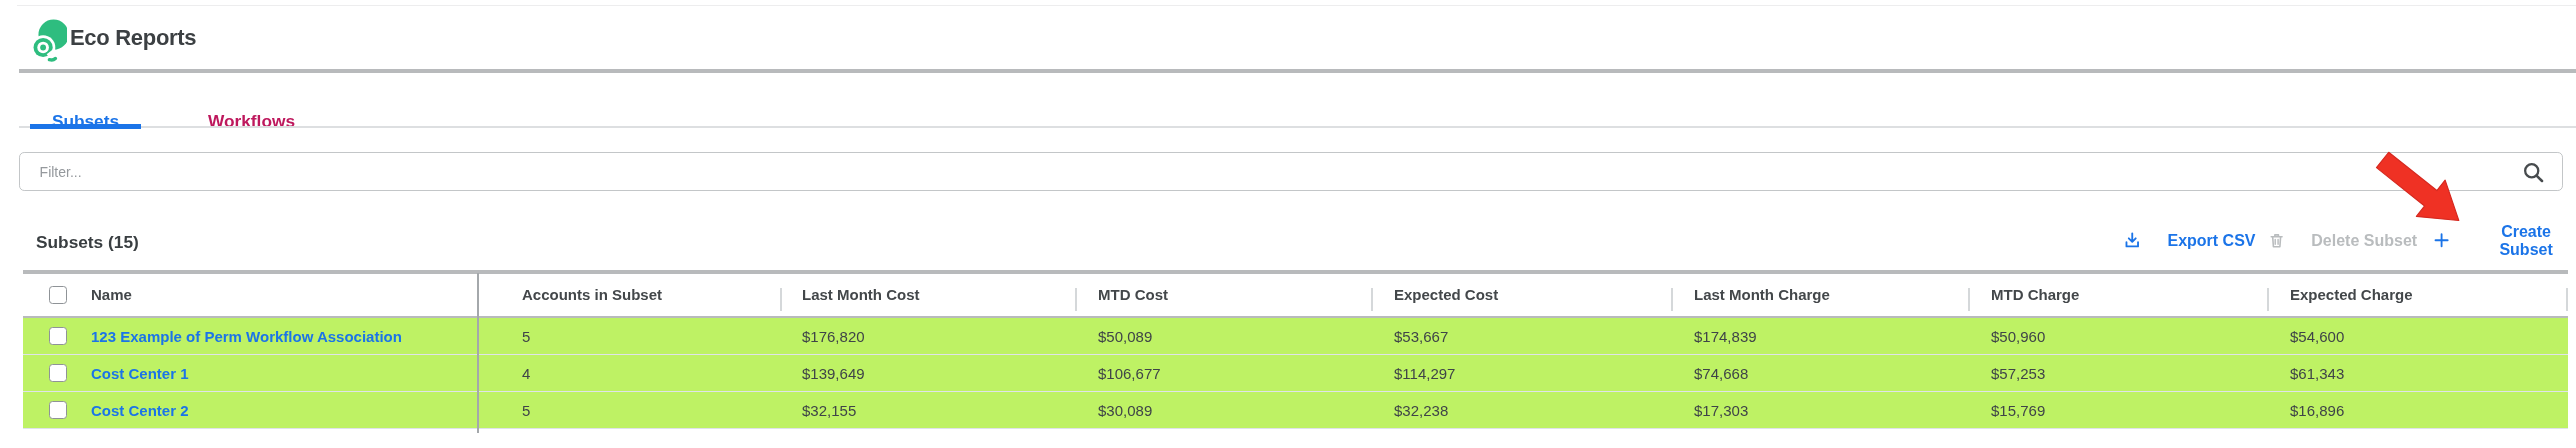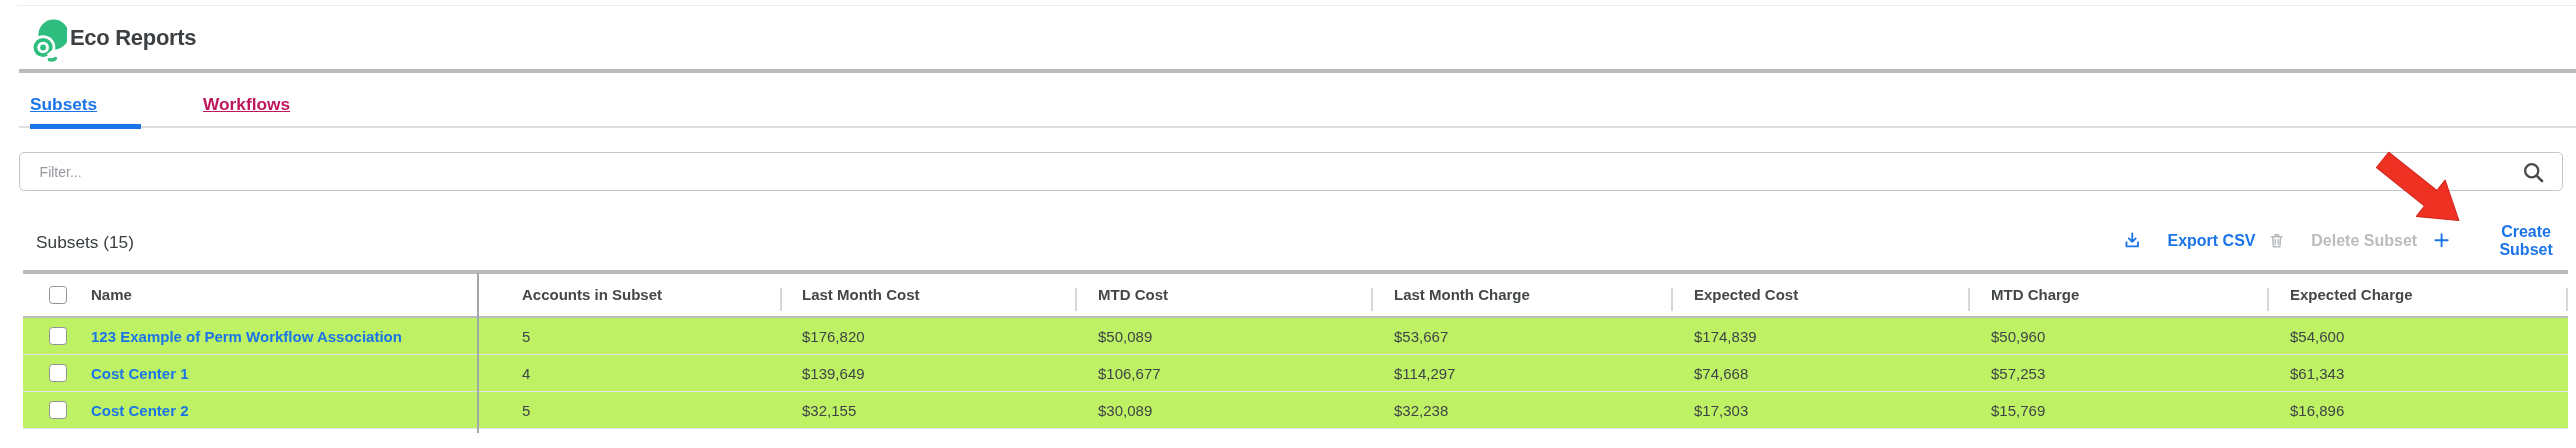--- a/index.html
+++ b/index.html
@@ -10,34 +10,34 @@
 
   .top-hairline { position:absolute; left:17.3px; top:4.6px; width:2559px; height:1.2px; background:#ededee; }
 
   
   .logo { position:absolute; left:32px; top:19px; width:35px; height:43px; }
   .app-title { position:absolute; left:70px; top:25.4px; font-size:22px; font-weight:700; letter-spacing:-0.3px; color:#3c4043; }
 
   .bar-top { position:absolute; left:19px; top:69px; width:2557px; height:3.5px; background:#b8babc; }
 
   
-  .tab { position:absolute; top:91px; height:26.6px; display:flex; align-items:center; font-size:17.3px; cursor:pointer;text-decoration:underline; }
+  .tab { position:absolute; top:108px; height:26.6px; display:flex; align-items:center; justify-content:center; font-size:17.3px; cursor:pointer; }
   .tab-subsets { left:30px; width:111px; color:var(--accent_blue,#1b74e8); font-weight:700; }
   .tab-workflows { left:155px; width:97px; color:#be185d; font-weight:700;margin-left:48px; }
   .tabs-underline-track { position:absolute; left:19px; top:126px; width:2557px; height:1.7px; background:#dddfe1; }
   .tab-active-underline { position:absolute; left:30px; top:124px; width:111px; height:4.6px; background:var(--accent_blue,#1b74e8); }
 
   
   .filter-box { position:absolute; left:19px; top:152px; width:2544px; height:39px; border:1.2px solid #c3c6c8; border-radius:5.2px; background:#fff; }
   .filter-input { position:absolute; left:0; top:0; width:100%; height:100%; border:none; outline:none; background:transparent; font-family:"Liberation Sans", sans-serif; font-size:14px; color:#3c4043; padding:0 52px 0 19.6px; }
   .filter-input::placeholder { color:#95999d; opacity:1; }
   .search-icon { position:absolute; right:16px; top:7.5px; width:24px; height:24px; }
 
   
-  .section-heading { position:absolute; left:36px; top:232px; font-size:17.3px; font-weight:400; color:#393e41; }
+  .section-heading { position:absolute; left:36px; top:232px; font-size:17.3px; font-weight:700; color:#393e41; }
   .toolbar-btn { position:absolute; top:228px; height:25.4px; display:flex; align-items:center; gap:26px; font-size:16px; font-weight:700; cursor:pointer; background:none; border:none; font-family:"Liberation Sans", sans-serif; }
   .btn-export { left:2123px; color:var(--accent_blue,#1b74e8); }
   .btn-delete { left:2268px; color:var(--disabled_gray,#b9bcbe); cursor:default; }
   .btn-create { left:2433px; color:var(--accent_blue,#1b74e8);justify-content:space-between; }
   .toolbar-btn svg { display:block; }
 
   
   .table { position:absolute; left:23px; top:270px; width:2545px; }
   .table-top-bar { height:3.5px; background:#b8babc; }
   .thead-bottom-bar { height:2.9px; background:#b8babc; }
@@ -120,22 +120,22 @@
     <div class="table-top-bar"></div>
 
     <div class="trow thead">
       <div class="cell name-cell">
         <button class="checkbox"></button>
         <span class="name-label">Name</span>
       </div>
       <div class="cell">Accounts in Subset</div>
       <div class="cell">Last Month Cost</div>
       <div class="cell">MTD Cost</div>
+      <div class="cell">Expected Cost</div>
       <div class="cell">Last Month Charge</div>
-      <div class="cell">Expected Cost</div>
       <div class="cell">MTD Charge</div>
       <div class="cell">Expected Charge</div>
       <div class="hdr-div" style="left:757px"></div>
       <div class="hdr-div" style="left:1052px"></div>
       <div class="hdr-div" style="left:1348px"></div>
       <div class="hdr-div" style="left:1648px"></div>
       <div class="hdr-div" style="left:1945px"></div>
       <div class="hdr-div" style="left:2244px"></div>
       <div class="hdr-div" style="left:2543px"></div>
     </div>

